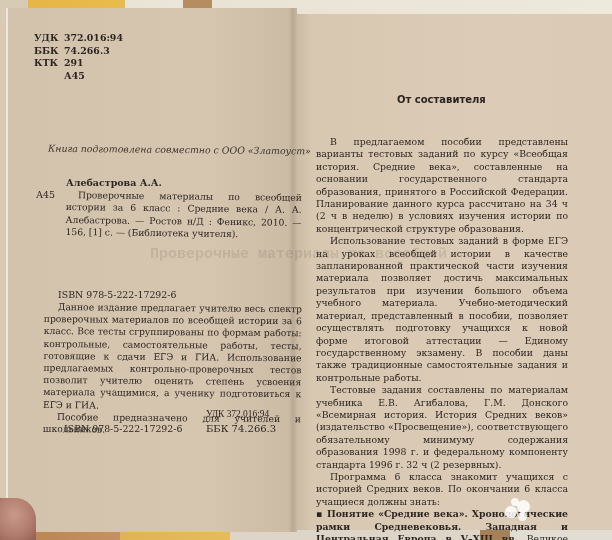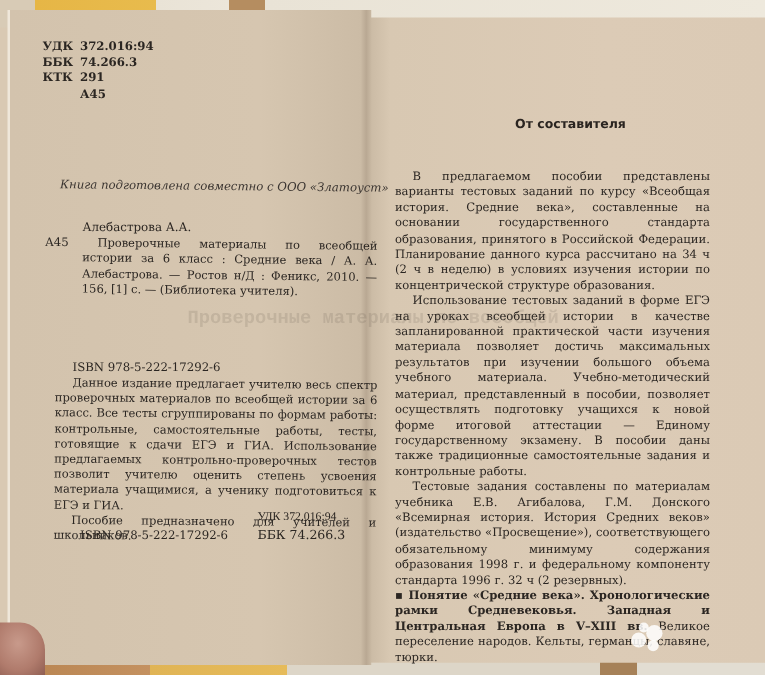--- a/index.html
+++ b/index.html
@@ -56,21 +56,21 @@
   
   .codes { position: absolute; left: 34px; top: 32px; font-size: 9.4px; line-height: 12.5px; font-weight: bold; }
   .codes .row { display: flex; }
   .codes .k { width: 22px; }
 
   .prepared {
     position: absolute; left: 48px; top: 144px;
     font-style: italic; font-size: 9.4px; color: #3b3531; white-space: nowrap;
     transform: rotate(0.6deg);
   }
-  .author { position: absolute; left: 66px; top: 177px; font-weight: normal; font-size: 9.5px; }
+  .author { position: absolute; left: 66px; top: 177px; font-weight: bold; font-size: 9.5px; }
   .a45-left { position: absolute; left: 36px; top: 189px; font-size: 9.4px; }
   .bib {
     position: absolute; left: 66px; top: 189px; width: 236px;
     font-size: 9.2px; line-height: 12.3px; text-align: justify;
     transform: rotate(0.7deg); transform-origin: left top;
   }
   .bib .first { text-indent: 12px; }
 
   .ghost {
     position: absolute; left: 150px; top: 246px;
@@ -88,21 +88,21 @@
   .annotation p { text-indent: 14px; }
 
   .udk2 { position: absolute; left: 206px; top: 409px; font-size: 9.4px; font-family: Liberation Serif, serif; }
   .isbn2 { position: absolute; left: 64px; top: 423px; font-size: 9.4px; }
   .bbk2 { position: absolute; left: 206px; top: 423px; font-size: 10px; }
   .copy { position: absolute; left: 152px; top: 479px; font-size: 9.2px; line-height: 12px; }
 
   
   .heading {
     position: absolute; left: 397px; top: 94px;
-    font-family: "DejaVu Sans", sans-serif; font-weight: bold; font-size: 10px; color: #2a2420; margin-left: 15px;
+    font-family: "DejaVu Sans", sans-serif; font-weight: bold; font-size: 10px; color: #2a2420;
   }
   .right-body {
     position: absolute; left: 316px; top: 136px; width: 252px;
     font-size: 9.3px; line-height: 12.4px; text-align: justify;
   }
   .right-body p { text-indent: 14px; }
   .right-body .bullet-text { text-indent: 0; padding-left: 0; }
   .avito {
     position: absolute; left: 505px; top: 497px; display: flex; align-items: center;
     color: rgba(255,255,255,0.85);
@@ -165,20 +165,21 @@
 </div>
 
 <div class="thumb"></div>
 
 <div class="heading">От составителя</div>
 
 <div class="right-body">
   <p>В предлагаемом пособии представлены варианты тестовых заданий по курсу «Всеобщая история. Средние века», составленные на основании государственного стандарта образования, принятого в Российской Федерации. Планирование данного курса рассчитано на 34 ч (2 ч в неделю) в условиях изучения истории по концентрической структуре образования.</p>
   <p>Использование тестовых заданий в форме ЕГЭ на уроках всеобщей истории в качестве запланированной практической части изучения материала позволяет достичь максимальных результатов при изучении большого объема учебного материала. Учебно-методический материал, представленный в пособии, позволяет осуществлять подготовку учащихся к новой форме итоговой аттестации — Единому государственному экзамену. В пособии даны также традиционные самостоятельные задания и контрольные работы.</p>
   <p>Тестовые задания составлены по материалам учебника Е.В. Агибалова, Г.М. Донского «Всемирная история. История Средних веков» (издательство «Просвещение»), соответствующего обязательному минимуму содержания образования 1998 г. и федеральному компоненту стандарта 1996 г. 32 ч (2 резервных).</p>
+  <p>Программа 6 класса знакомит учащихся с историей Средних веков. По окончании 6 класса учащиеся должны знать:</p>
   <p class="bullet-text">
     <span>▪</span>
     <span class="bold">Понятие «Средние века». Хронологические рамки Средневековья. Западная и Центральная Европа в V–XIII вв.</span><span> Великое переселение народов. Кельты, германцы, славяне, тюрки. </span>
   </p>
 </div>
 
 <div class="avito">
   <div class="dots">
     <span class="dot" style="left:0;top:9px;width:12px;height:12px"></span>
     <span class="dot" style="left:6px;top:1px;width:8px;height:8px"></span>

